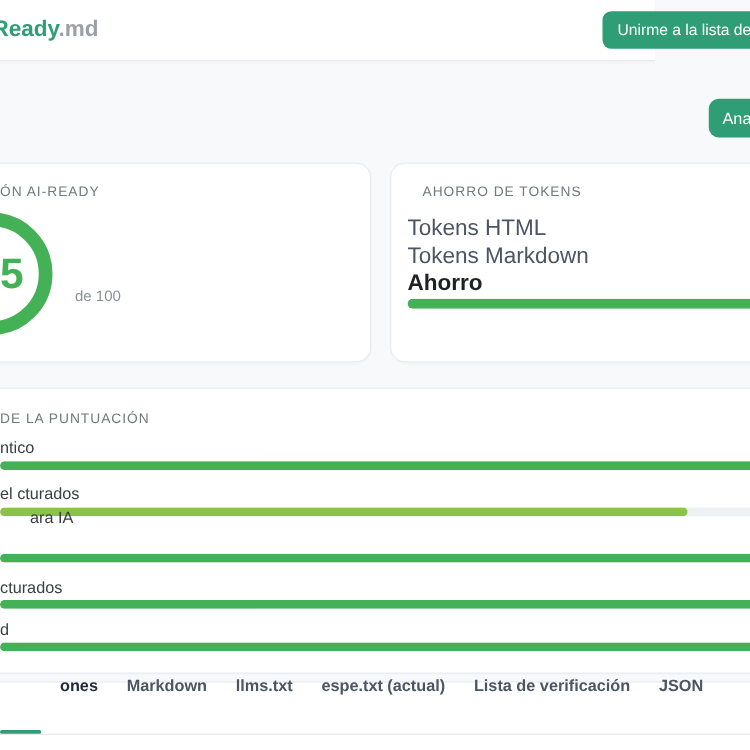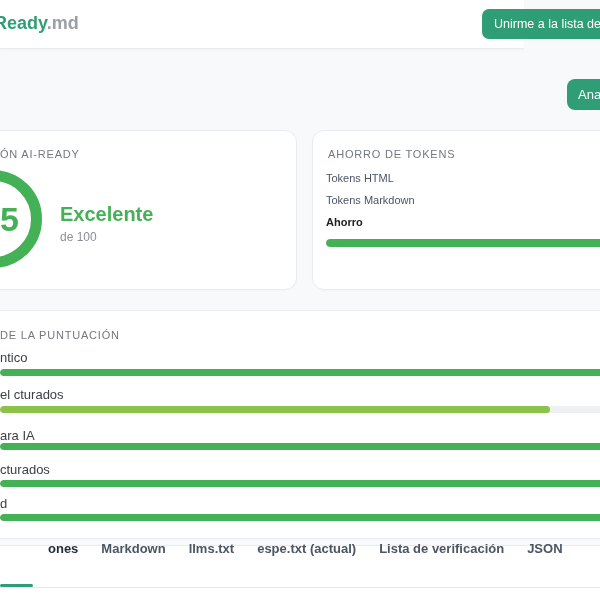--- a/index.html
+++ b/index.html
@@ -21,28 +21,28 @@
   .url-heading{position:absolute;left:0;top:86px;font-size:17px;font-weight:700;color:#202124;white-space:nowrap;}
   .analyze-btn{position:absolute;left:567px;top:79px;height:31px;width:73px;background:#2f9e77;color:#fff;
        border:none;border-radius:8px;font-size:13px;font-family:inherit;text-align:left;padding:0 11px;overflow:hidden;}
 
   
   .card{position:absolute;background:#fff;border:1px solid #e9ecef;border-radius:12px;box-shadow:0 1px 2px rgba(0,0,0,.02);}
   #score-card{left:-40px;top:130px;width:335px;height:158px;}
   #tokens-card{left:312px;top:130px;width:328px;height:158px;}
   .card-title{font-size:11px;letter-spacing:.8px;color:#73787d;text-transform:uppercase;white-space:nowrap;}
   #score-title{position:absolute;left:0;top:148px;}
-  #tokens-title{position:absolute;left:328px;top:148px;}
+  #tokens-title{position:absolute;left:338px;top:148px;}
 
   .ring{position:absolute;left:-56px;top:170px;width:76px;height:76px;border:11px solid #45b157;border-radius:50%;}
   .score-num{position:absolute;left:0;top:200px;font-size:34px;font-weight:700;color:#45b157;}
   .rating{position:absolute;left:60px;top:203px;font-size:20px;font-weight:700;color:#45b157;}
   .outof{position:absolute;left:60px;top:230px;font-size:12px;color:#8a9097;}
 
-  .tok-label{position:absolute;left:326px;font-size:11px;color:#4b5563;white-space:nowrap;}
+  .tok-label{position:absolute;left:326px;font-size:18px;color:#4b5563;white-space:nowrap;}
   .tok-label.bold{font-weight:700;color:#202124;}
   .bar{position:absolute;height:8px;border-radius:4px;background:#eef0f2;overflow:hidden;}
   .bar-fill{height:100%;border-radius:4px;background:#45b157;}
   #ahorro-bar{left:326px;top:239px;width:314px;}
 
   
   #breakdown-card{left:-40px;top:310px;width:680px;height:227px;}
   #breakdown-title{position:absolute;left:0;top:329px;}
   .bd-label{position:absolute;left:0;font-size:13px;color:#3c4043;white-space:nowrap;text-align:center;}
   .bd-bar{position:absolute;left:0;width:640px;height:7px;border-radius:3.5px;background:#eef0f2;overflow:hidden;}
@@ -65,21 +65,20 @@
     <div class="logo"><span>Ready</span><span class="suffix">.md</span></div>
     <button class="cta">Unirme a la lista de espe</button>
   </div>
 
   <button class="analyze-btn">Ana</button>
 
   <div class="card" id="score-card"></div>
   <div class="card-title" id="score-title">ÓN AI-READY</div>
   <div class="ring"></div>
   <div class="score-num">5</div>
-  <div class="rating">Excelente</div>
   <div class="outof">de 100</div>
 
   <div class="card" id="tokens-card"></div>
   <div class="card-title" id="tokens-title">AHORRO DE TOKENS</div>
   <div class="tok-label" style="top:172px;">Tokens HTML</div>
   <div class="tok-label" style="top:194px;">Tokens Markdown</div>
   <div class="tok-label bold" style="top:216px;">Ahorro</div>
   <div class="bar" id="ahorro-bar">
     <div class="bar-fill" style="width: 100%;"></div>
   </div>
@@ -90,21 +89,21 @@
   <div class="bd-label" style="top:350px;">ntico</div>
   <div class="bd-bar" style="top:369px;">
     <div class="bar-fill" style="width: 100%; background: rgb(69, 177, 87);"></div>
   </div>
 
   <div class="bd-label" style="top:387px;">el cturados</div>
   <div class="bd-bar" style="top:406px;">
     <div class="bar-fill" style="width: 86%; background: rgb(139, 195, 74);"></div>
   </div>
 
-  <div class="bd-label" style="top:428px;">ara IA</div>
+  <div class="bd-label" style="top:406px;padding-left:24px;">ara IA</div>
   <div class="bd-bar" style="top:443px;">
     <div class="bar-fill" style="width: 100%; background: rgb(69, 177, 87);"></div>
   </div>
 
   <div class="bd-label" style="top:462px;">cturados</div>
   <div class="bd-bar" style="top:480px;">
     <div class="bar-fill" style="width: 100%; background: rgb(69, 177, 87);"></div>
   </div>
 
   <div class="bd-label" style="top:496px;">d</div>

